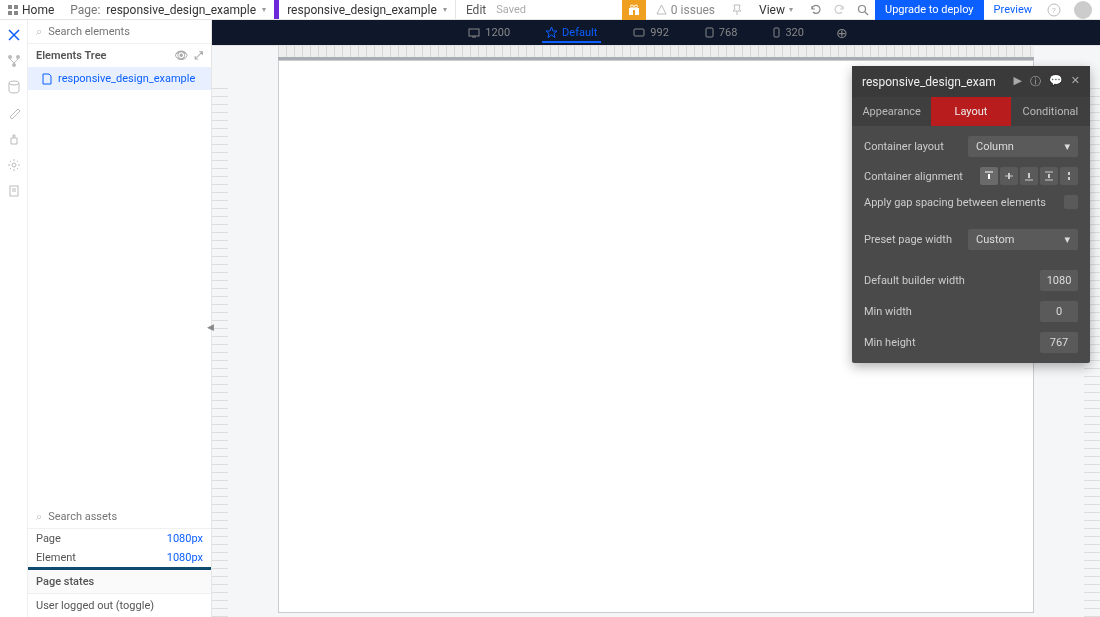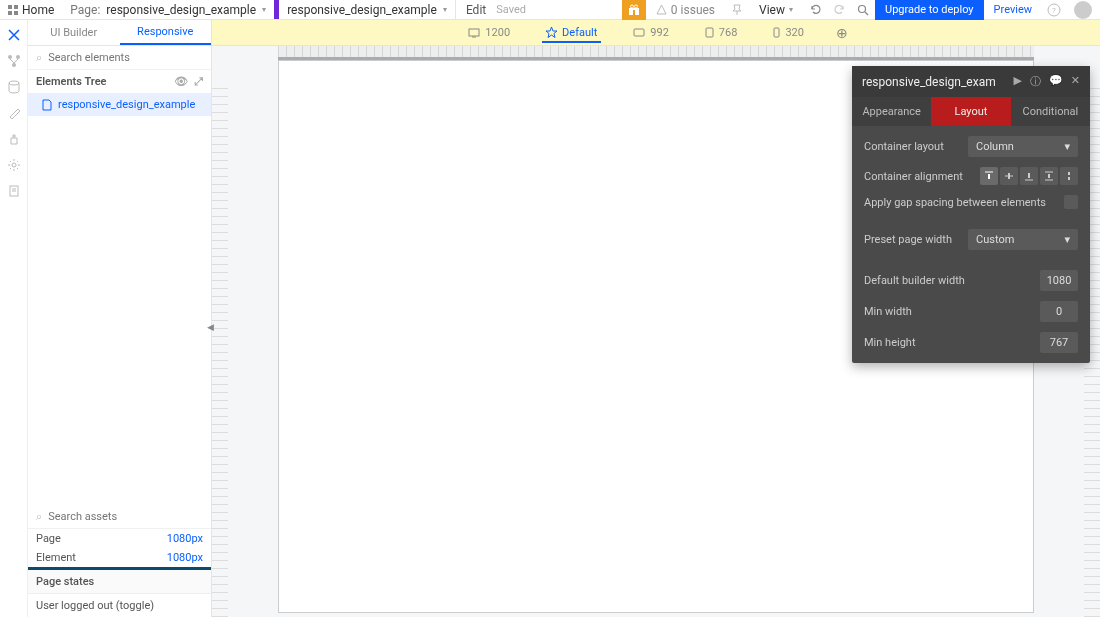--- a/index.html
+++ b/index.html
@@ -39,21 +39,21 @@
 .tree-item-icon{color:#0b5fff;font-size:10px}
 .tree-item-label{color:#0b5fff}
 .left-flex{flex:1}
 .info-row{display:flex;justify-content:space-between;padding:3px 8px;font-size:11px}
 .info-label{color:#555}
 .info-val{color:#0b5fff}
 .section-header{padding:5px 8px;font-size:11px;font-weight:500;color:#555;border-top:3px solid #0c4a6e;border-bottom:1px solid #eee;background:#fafafa}
 .state-row{padding:5px 8px;font-size:11px;color:#555;cursor:pointer}
 .collapse-handle{position:absolute;left:207px;top:322px;width:6px;height:10px;cursor:pointer;color:#888;font-size:9px;z-index:5}
 .canvas-area{flex:1;display:flex;flex-direction:column;background:#f5f6f8;position:relative}
-.breakpoint-bar{height:26px;background:#fef9c3;border-bottom:1px solid #e5e5e5;display:flex;align-items:center;justify-content:center;gap:28px}
+.breakpoint-bar{height:26px;background:#0f172a;border-bottom:1px solid #e5e5e5;display:flex;align-items:center;justify-content:center;gap:28px}
 .bp-item{display:flex;align-items:center;gap:5px;font-size:11px;color:#888;cursor:pointer;padding:4px 4px}
 .bp-item.active{color:#0b5fff;border-bottom:2px solid #0b5fff;padding-bottom:2px}
 .bp-add{color:#888;font-size:14px;cursor:pointer}
 .ruler-v{width:16px;background:linear-gradient(to bottom,#ddd 0,#ddd 1px,#f5f6f8 1px,#f5f6f8 8px) repeat-y;background-size:100% 8px;position:absolute;left:0;top:42px;bottom:0}
 .ruler-v.right{left:auto;right:0}
 .canvas-scroll{flex:1;position:relative;overflow:hidden}
 .page-canvas{position:absolute;left:66px;top:14px;width:756px;height:553px;background:#fff;border:1px solid #ccc}
 .ruler-top{position:absolute;left:66px;top:0;width:756px;height:14px;background:repeating-linear-gradient(to right,#d5d5d5 0,#d5d5d5 1px,#eee 1px,#eee 8px)}
 .ruler-top-accent{position:absolute;left:66px;top:11px;width:756px;height:3px;background:#a8acb3}
 .prop-panel{position:absolute;right:10px;top:66px;width:238px;background:#4a4a4a;color:#ccc;font-size:11px;border-radius:2px;box-shadow:0 4px 12px rgba(0,0,0,0.3);z-index:10}
@@ -185,24 +185,20 @@
         <path d="M7 1 L7 3 M7 11 L7 13 M1 7 L3 7 M11 7 L13 7 M3 3 L4 4 M10 10 L11 11 M11 3 L10 4 M4 10 L3 11" stroke="#bbb"></path>
       </svg>
     <svg class="rail-icon" viewBox="0 0 14 14">
         <rect x="3" y="2" width="8" height="10" fill="none" stroke="#bbb"></rect>
         <line x1="5" y1="5" x2="9" y2="5" stroke="#bbb"></line>
         <line x1="5" y1="7" x2="9" y2="7" stroke="#bbb"></line>
       </svg>
   </div>
 
   <div class="left-panel">
-    <div class="panel-tabs">
-      <div class="panel-tab">UI Builder</div>
-      <div class="panel-tab active">Responsive</div>
-    </div>
     <div class="search-row">
       <span class="search-icon">⌕</span>
       <input class="search-input" placeholder="Search elements" style="">
     </div>
     <div class="tree-header">
       <span>Elements Tree</span>
       <div class="tree-header-icons">
         <span>👁</span>
         <span>⤢</span>
       </div>

